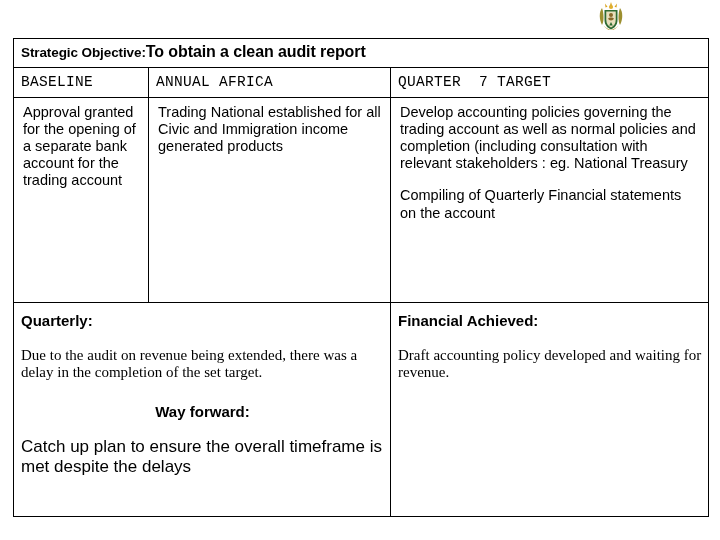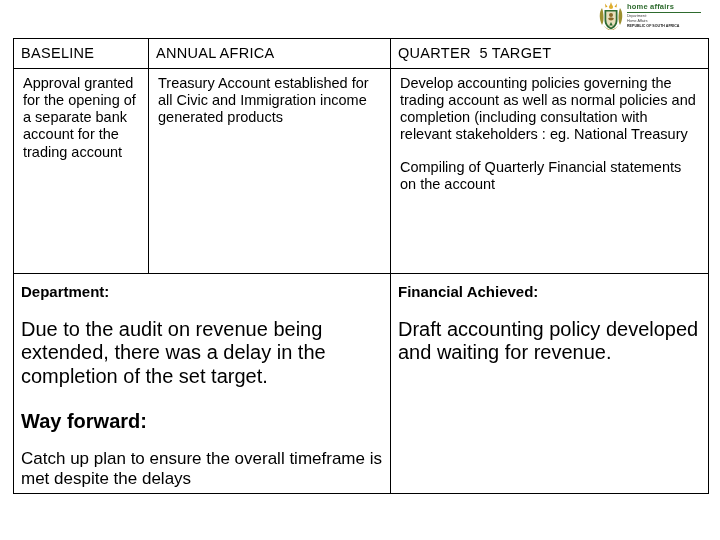--- a/index.html
+++ b/index.html
@@ -98,20 +98,21 @@
   }
 
   
   .hdr-cell {
     font-size: 13.5px;
     font-weight: 400;
     letter-spacing: 0.3px;
     padding-top: 6px !important;
     padding-bottom: 6px !important;
     white-space: pre;
+    font-family: Liberation Mono, monospace;
   }
 
   
   .body-cell { height: 196px; }
   .body-cell p {
     margin: 2px;
   }
   .body-cell p + p {
     margin-top: 15px;
   }
@@ -121,27 +122,29 @@
   .notes-cell {
     height: 200px;
     padding-top: 9px !important;
   }
   .notes-cell p { margin: 0; }
   .note-head {
     font-weight: 700;
     font-size: 15px;
   }
   .note-body {
-    font-size: 20px;
+    font-size: 15px;
     margin-top: 17px !important;
+    font-family: Liberation Serif, serif;
   }
   .note-head-2 {
     font-weight: 700;
-    font-size: 20px;
+    font-size: 15px;
     margin-top: 21px !important;
+    text-align: center;
   }
   .note-body-2 {
     font-size: 17px;
     margin-top: 16px !important;
   }
 </style>
 </head>
 <body>
 
 <div class="logo-block">
@@ -160,57 +163,55 @@
 
       <path d="M13 16 H39 V36 C39 46 33 52 26 55 C19 52 13 46 13 36 Z" fill="#2f6b33"></path>
       <path d="M16.5 19 H35.5 V35.5 C35.5 43.5 31 48.5 26 51 C21 48.5 16.5 43.5 16.5 35.5 Z" fill="#e8dfbd"></path>
 
       <circle cx="26" cy="26" r="4" fill="#8a6a2b"></circle>
       <path d="M20 33 C22 30 30 30 32 33 C30 38 22 38 20 33 Z" fill="#8a6a2b"></path>
       <path d="M26 40 L29.5 47 H22.5 Z" fill="#2f6b33"></path>
 
       <path d="M11 47 C16 52 22 55 26 56 C30 55 36 52 41 47 C36 54 30 57 26 57 C22 57 16 54 11 47 Z" fill="#b79a3e"></path>
     </svg>
-  </div>
-  <div class="logo-text-wrap">
-    <div class="logo-title">home affairs</div>
-    <div class="logo-rule"></div>
-    <div class="logo-sub">Department:</div>
-    <div class="logo-sub">Home Affairs</div>
-    <div class="logo-sub b">REPUBLIC OF SOUTH AFRICA</div>
   </div>
 </div>
 
 <table class="slide-table">
   <colgroup>
     <col class="col-a">
     <col class="col-b">
     <col class="col-c">
   </colgroup>
   <tbody>
     <tr>
+      <td class="obj-cell" colspan="3">
+        <span class="obj-label">Strategic Objective:</span><span class="obj-value">To obtain a clean audit report</span>
+      </td>
+    </tr>
+    <tr>
       <td class="hdr-cell">BASELINE</td>
       <td class="hdr-cell">ANNUAL AFRICA</td>
-      <td class="hdr-cell">QUARTER  5 TARGET</td>
+      <td class="hdr-cell">QUARTER  7 TARGET</td>
     </tr>
     <tr>
       <td class="body-cell cell-narrow">
         <p>Approval granted for the opening of a separate bank account for the trading account</p>
       </td>
       <td class="body-cell">
-        <p>Treasury Account established for all Civic and Immigration income generated products</p>
+        <p>Trading National established for all Civic and Immigration income generated products</p>
       </td>
       <td class="body-cell">
         <p>Develop accounting policies governing the trading account as well as normal policies and completion (including consultation with relevant stakeholders : eg. National Treasury</p>
         <p>Compiling of Quarterly Financial statements on the account</p>
       </td>
     </tr>
     <tr>
       <td class="notes-cell" colspan="2">
-        <p class="note-head">Department:</p>
+        <p class="note-head">Quarterly:</p>
         <p class="note-body">Due to the audit on revenue being extended, there was a delay in the completion of the set target.</p>
         <p class="note-head-2">Way forward:</p>
         <p class="note-body-2">Catch up plan to ensure the overall timeframe is met despite the delays</p>
       </td>
       <td class="notes-cell">
         <p class="note-head">Financial Achieved:</p>
         <p class="note-body">Draft accounting policy developed and waiting for revenue.</p>
       </td>
     </tr>
   </tbody>

